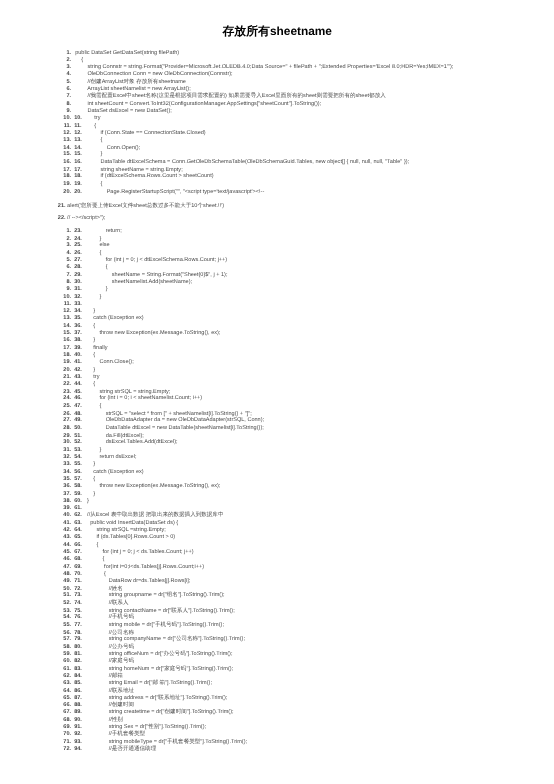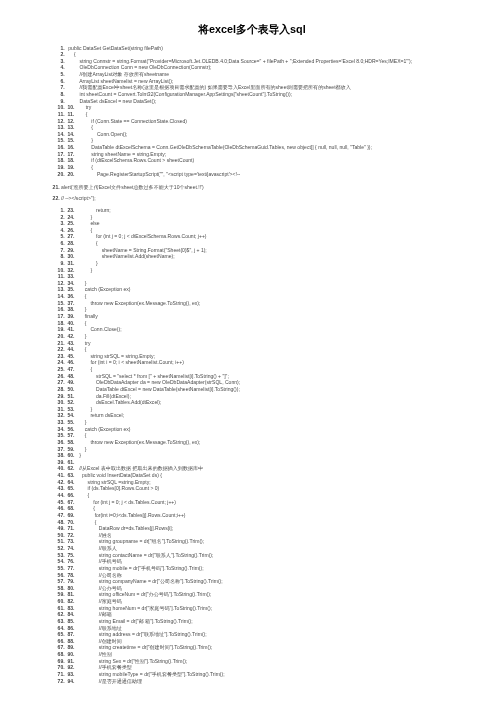--- a/index.html
+++ b/index.html
@@ -11,21 +11,21 @@
   .cl{position:absolute;font-size:5.05px;line-height:6.6px;white-space:pre;color:#4a4a4a;
       height:6.6px;left:0;width:504px;}
   .n1{position:absolute;text-align:right;font-weight:bold;color:#444;}
   .n2{position:absolute;text-align:left;font-weight:bold;color:#444;}
   .txt{position:absolute;white-space:pre;}
 </style>
 </head>
 <body>
 
 <div class="page">
-  <h1 class="doc-title">将excel多个表导入sql</h1>
+  <h1 class="doc-title">存放所有sheetname</h1>
   <div class="code-area" id="code-area">
       <div class="cl" style="top: 44.6px;"><span class="n1" style="right:439.4px">1.</span><span class="txt" style="left:68.3px">public DataSet GetDataSet(string filePath)</span></div>
       <div class="cl" style="top: 51.23px;"><span class="n1" style="right:439.4px">2.</span><span class="txt" style="left:68.3px">    {</span></div>
       <div class="cl" style="top: 57.86px;"><span class="n1" style="right:439.4px">3.</span><span class="txt" style="left:68.3px">        string Connstr = string.Format("Provider=Microsoft.Jet.OLEDB.4.0;Data Source=" + filePath + ";Extended Properties='Excel 8.0;HDR=Yes;IMEX=1'");</span></div>
       <div class="cl" style="top: 64.49px;"><span class="n1" style="right:439.4px">4.</span><span class="txt" style="left:68.3px">        OleDbConnection Conn = new OleDbConnection(Connstr);</span></div>
       <div class="cl" style="top: 71.12px;"><span class="n1" style="right:439.4px">5.</span><span class="txt" style="left:68.3px">        //创建ArrayList对象 存放所有sheetname</span></div>
       <div class="cl" style="top: 77.75px;"><span class="n1" style="right:439.4px">6.</span><span class="txt" style="left:68.3px">        ArrayList sheetNamelist = new ArrayList();</span></div>
       <div class="cl" style="top: 84.38px;"><span class="n1" style="right:439.4px">7.</span><span class="txt" style="left:68.3px">        //我需配置Excel中sheet名称(这里是根据项目需求配置的) 如果需要导入Excel里面所有的sheet则需要把所有的sheet都放入</span></div>
       <div class="cl" style="top: 91.01px;"><span class="n1" style="right:439.4px">8.</span><span class="txt" style="left:68.3px">        int sheetCount = Convert.ToInt32(ConfigurationManager.AppSettings["sheetCount"].ToString());</span></div>
       <div class="cl" style="top: 97.64px;"><span class="n1" style="right:439.4px">9.</span><span class="txt" style="left:68.3px">        DataSet dsExcel = new DataSet();</span></div>

